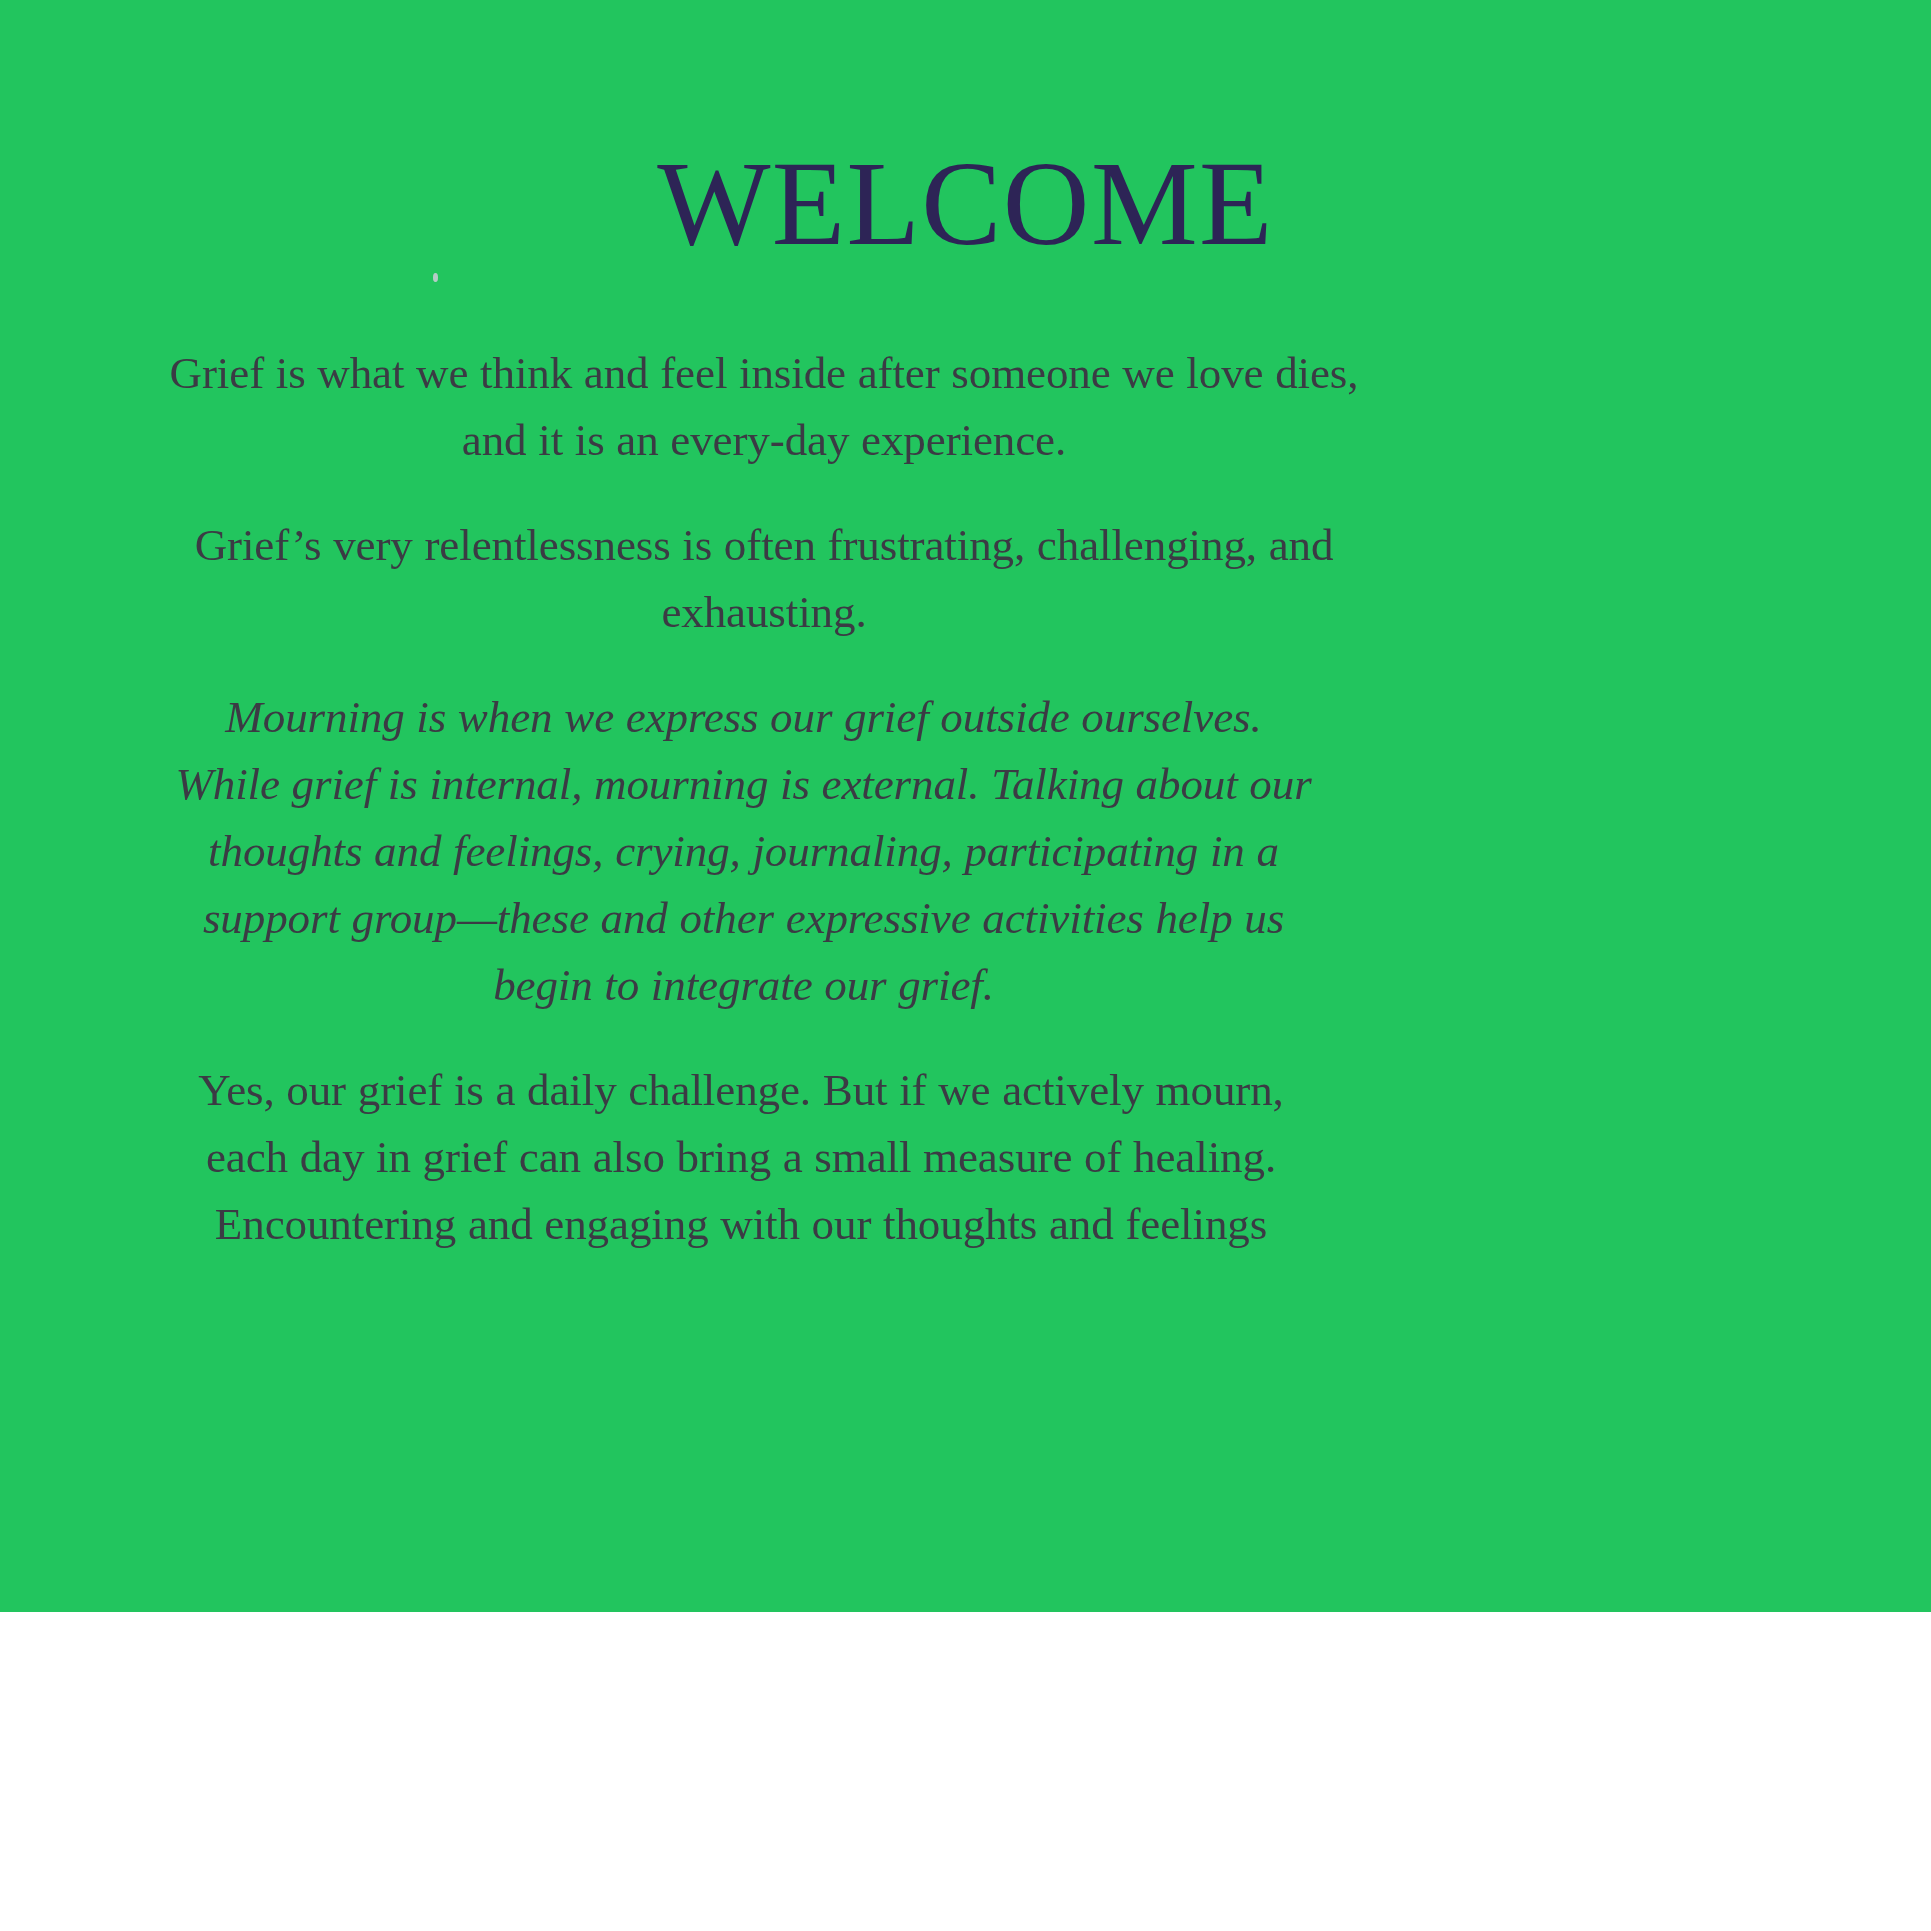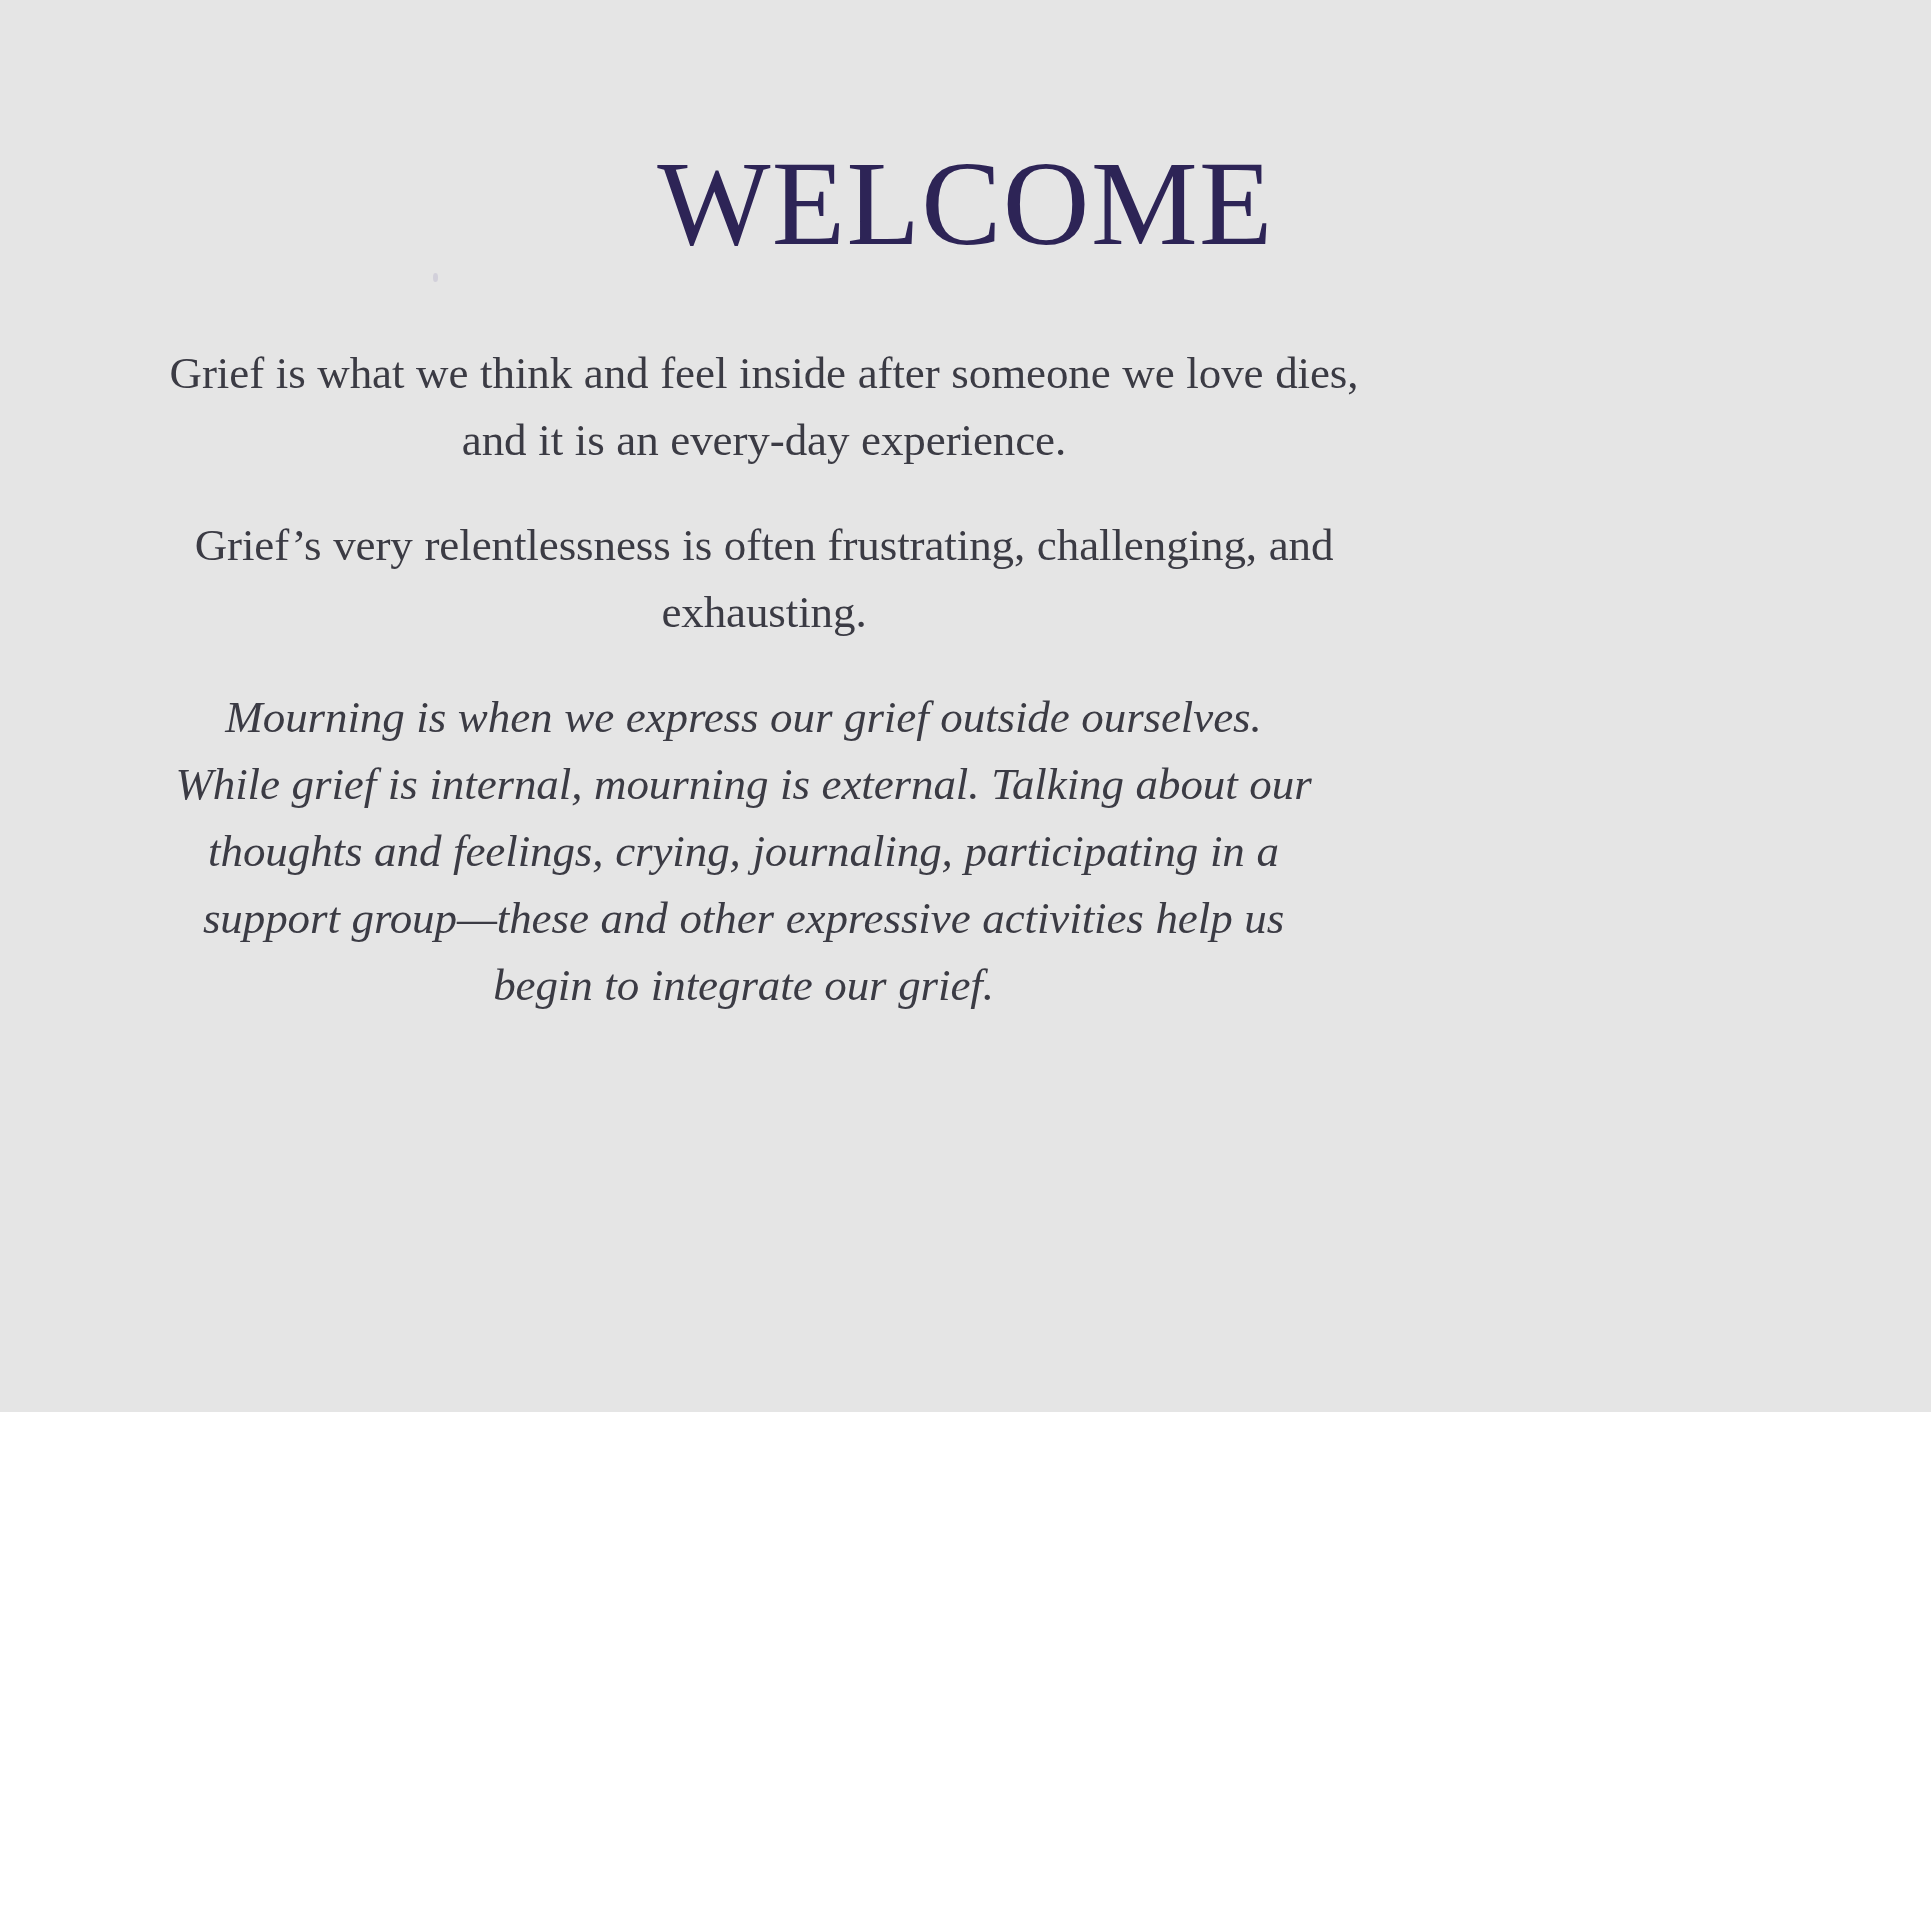--- a/index.html
+++ b/index.html
@@ -10,22 +10,22 @@
     width: 1931px;
     height: 1931px;
     background: #ffffff;
     overflow: hidden;
     font-family: "Liberation Serif", "DejaVu Serif", serif;
   }
 
   .page {
     position: relative;
     width: 1931px;
-    height: 1412px;
-    background: #e5e5e5;
+    height: 1612px;
+    background: #22c55e;
     overflow: hidden;
   }
 
   
   .title-block {
     position: absolute;
     top: 143px;
     left: 0;
     width: 1931px;
     text-align: center;
@@ -93,16 +93,17 @@
 
   <div class="body-block">
     <p class="para m-wide">Grief is what we think and feel inside after someone we love dies, and it is an every-day experience.</p>
 
 
     <p class="para m-wide">Grief’s very relentlessness is often frustrating, challenging, and exhausting.</p>
 
 
     <p class="para m-mid">Mourning is when we express our grief outside ourselves. While grief is internal, mourning is external. Talking about our thoughts and feelings, crying, journaling, participating in a support group—these and other expressive activities help us begin to integrate our grief.</p>
 
+    <p class="para m-short">Yes, our grief is a daily challenge. But if we actively mourn, each day in grief can also bring a small measure of healing. Encountering and engaging with our thoughts and feelings</p>
   </div>
 
 </div>
 
 
 </body></html>

